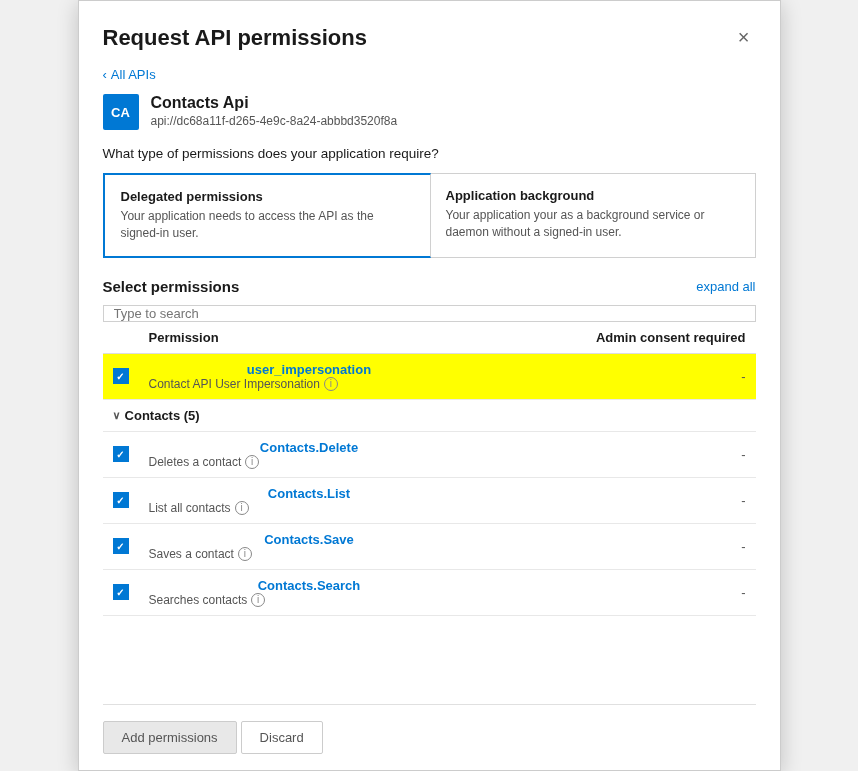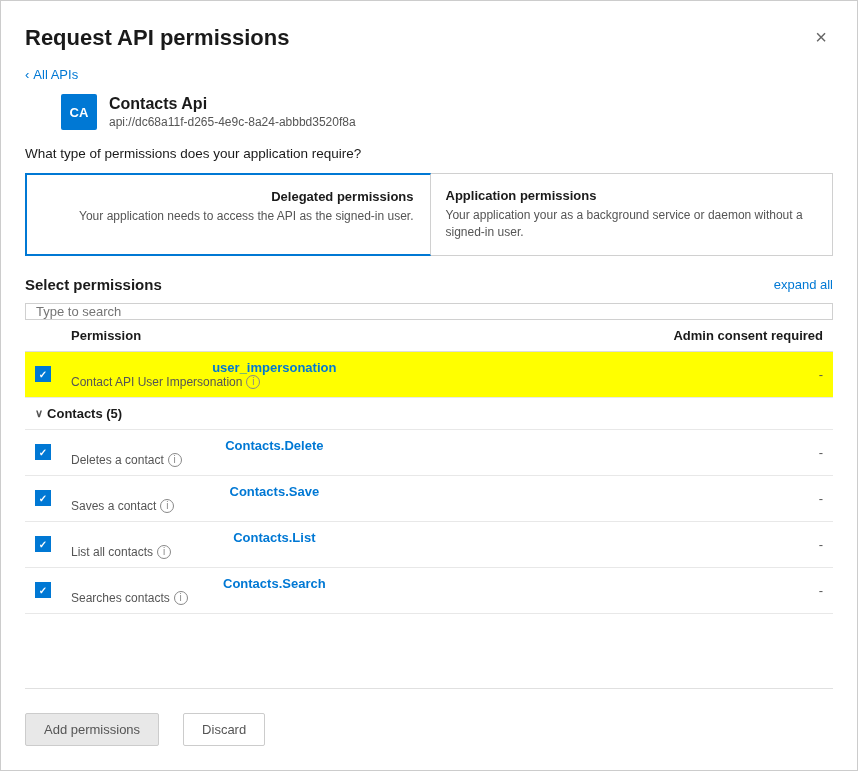--- a/index.html
+++ b/index.html
@@ -6,21 +6,21 @@
     body {
       font-family: 'Segoe UI', Arial, sans-serif;
       background: #f0f0f0;
       display: flex;
       align-items: center;
       justify-content: center;
       min-height: 100vh;
     }
     .dialog {
       background: #fff;
-      width: 858px;
+      width: 703px;
       min-height: 771px;
       border: 1px solid #ccc;
       box-shadow: 0 4px 20px rgba(0,0,0,0.2);
       display: flex;
       flex-direction: column;
       padding: 24px 24px 0 24px;
       position: relative;
     }
     .dialog-header {
       display: flex;
@@ -47,24 +47,23 @@
       font-size: 13px;
       cursor: pointer;
       text-decoration: none;
       display: inline-flex;
       align-items: center;
       gap: 4px;
       margin-bottom: 12px;
     }
     .api-info {
       display: flex;
-      align-items: center;
+      align-items: flex-start;
       gap: 12px;
       margin-bottom: 16px;
-      margin-left: 36px;
     }
     .api-icon {
       width: 36px;
       height: 36px;
       background: #0078d4;
       color: #fff;
       font-size: 13px;
       font-weight: 700;
       display: flex;
       align-items: center;
@@ -94,21 +93,20 @@
       border: 1px solid #d0d0d0;
     }
     .perm-type-box {
       flex: 1;
       padding: 14px 16px;
       cursor: pointer;
     }
     .perm-type-box.selected {
       border: 2px solid #0078d4;
       margin: -1px;
-      text-align: right;
     }
     .perm-type-box:first-child {
       border-right: 1px solid #d0d0d0;
     }
     .perm-type-title {
       font-size: 13px;
       font-weight: 600;
       color: #1a1a1a;
       margin-bottom: 4px;
     }
@@ -231,23 +229,23 @@
       font-size: 11px;
       color: #555;
     }
     .admin-consent-cell {
       text-align: right;
       color: #555;
       font-size: 13px;
     }
     .dialog-footer {
       margin-top: auto;
-      padding: 24px 0;
-      display: flex;
-      gap: 24px;
+      padding: 16px 0;
+      display: flex;
+      gap: 4px;
       border-top: 1px solid #e0e0e0;
     }
     .btn-primary {
       background: #e8e8e8;
       color: #555;
       border: 1px solid #ccc;
       padding: 8px 18px;
       font-size: 13px;
       cursor: pointer;
       border-radius: 2px;
@@ -293,21 +291,21 @@
   </div>
 
   <div class="question-text">What type of permissions does your application require?</div>
 
   <div class="permissions-type-row">
     <div class="perm-type-box selected">
       <div class="perm-type-title">Delegated permissions</div>
       <div class="perm-type-desc">Your application needs to access the API as the signed-in user.</div>
     </div>
     <div class="perm-type-box">
-      <div class="perm-type-title">Application permissions</div>
+      <div class="perm-type-title">Application background</div>
       <div class="perm-type-desc">Your application your as a background service or daemon without a signed-in user.</div>
     </div>
   </div>
 
   <div class="select-permissions-header">
     <span class="select-permissions-title">Select permissions</span>
     <a class="expand-all-link">expand all</a>
   </div>
 
   <input type="text" class="search-input" placeholder="Type to search" style="">
@@ -362,39 +360,39 @@
         </td>
         <td class="admin-consent-cell">-</td>
       </tr>
 
       <tr>
         <td class="checkbox-cell">
           <div class="custom-checkbox checked"></div>
         </td>
         <td>
           <div class="perm-content-cell">
+            <span class="perm-name">Contacts.List</span>
+            <span class="perm-desc">
+              <span>List all contacts</span>
+              <span class="info-icon">i</span>
+            </span>
+          </div>
+        </td>
+        <td class="admin-consent-cell">-</td>
+      </tr>
+
+      <tr>
+        <td class="checkbox-cell">
+          <div class="custom-checkbox checked"></div>
+        </td>
+        <td>
+          <div class="perm-content-cell">
             <span class="perm-name">Contacts.Save</span>
             <span class="perm-desc">
               <span>Saves a contact</span>
-              <span class="info-icon">i</span>
-            </span>
-          </div>
-        </td>
-        <td class="admin-consent-cell">-</td>
-      </tr>
-
-      <tr>
-        <td class="checkbox-cell">
-          <div class="custom-checkbox checked"></div>
-        </td>
-        <td>
-          <div class="perm-content-cell">
-            <span class="perm-name">Contacts.List</span>
-            <span class="perm-desc">
-              <span>List all contacts</span>
               <span class="info-icon">i</span>
             </span>
           </div>
         </td>
         <td class="admin-consent-cell">-</td>
       </tr>
 
       <tr>
         <td class="checkbox-cell">
           <div class="custom-checkbox checked"></div>

